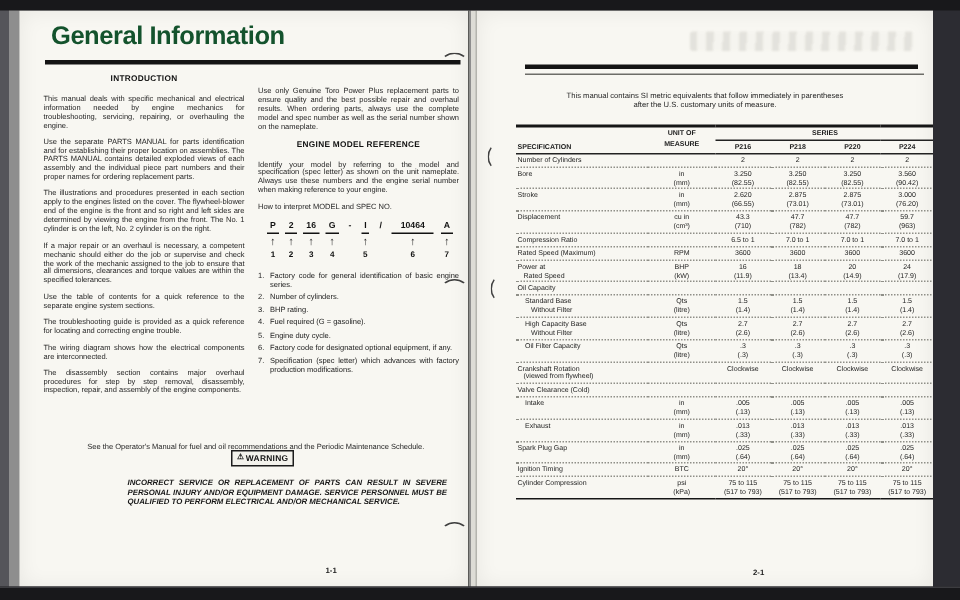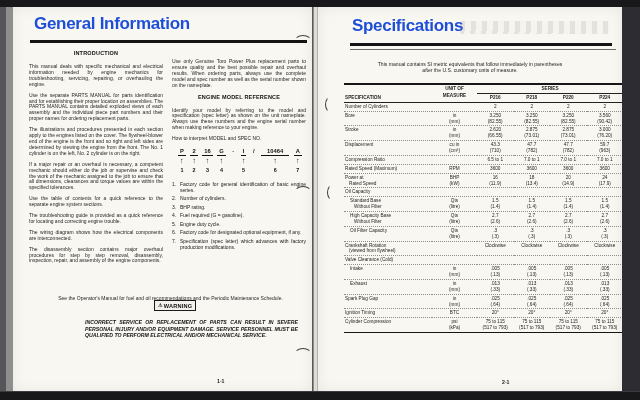--- a/index.html
+++ b/index.html
@@ -8,21 +8,21 @@
   .edge-left{position:absolute;left:0;top:0;width:6px;height:400px;background:#55555a;}
   .edge-right{position:absolute;left:622px;top:0;width:18px;height:400px;background:#2c2c32;}
   .bar{position:absolute;left:0;width:640px;background:#18181b;z-index:6;}
   .bar.top{top:0;height:7px;}
   .bar.bottom{bottom:0;height:8px;border-top:1.5px solid #3c3c40;}
   .page{position:absolute;top:7px;height:385px;background:#f8f7f2;overflow:hidden;
         box-shadow:inset 0 0 14px rgba(0,0,0,0.07);}
   .page.left{left:13px;width:299px;border-right:1.5px solid #5a5a58;}
   .page-gap{position:absolute;left:314px;top:7px;width:3px;height:385px;background:#dddcd6;border-right:1px solid #b4b4ae;}
   .page.right{left:318px;width:304px;}
-  .page-title{position:absolute;font-weight:700;font-size:17px;letter-spacing:-0.3px;color:#1d4ed8;white-space:nowrap;}
+  .page-title{position:absolute;font-weight:700;font-size:17px;letter-spacing:-0.3px;color:#14532d;white-space:nowrap;}
   .page.left .page-title{left:21px;top:7px;}
   .page.right .page-title{left:34px;top:9px;}
   .title-rule{position:absolute;height:2.6px;background:#141414;}
   .page.left .title-rule{left:17px;top:33px;width:277px;}
   .page.right .title-rule{left:32px;top:36px;width:262px;}
   .sub-rule{position:absolute;left:32px;top:42px;width:266px;height:1px;background:#6d6d68;}
   .smudge{position:absolute;left:142px;top:14px;width:150px;height:13px;border-radius:2px;opacity:.55;
           background:repeating-linear-gradient(93deg,rgba(125,122,112,.30) 0 5px,rgba(170,168,158,.06) 5px 11px);
           filter:blur(.7px);}
   .columns{position:absolute;left:16px;top:39px;width:278px;display:flex;gap:9px;}
@@ -190,21 +190,20 @@
   <p class="footer-note">See the Operator's Manual for fuel and oil recommendations and the Periodic Maintenance Schedule.</p>
   <div class="warn-badge">
     <span class="tri">⚠</span>
     <span>WARNING</span>
   </div>
   <p class="warn-text">INCORRECT SERVICE OR REPLACEMENT OF PARTS CAN RESULT IN SEVERE PERSONAL INJURY AND/OR EQUIPMENT DAMAGE. SERVICE PERSONNEL MUST BE QUALIFIED TO PERFORM ELECTRICAL AND/OR MECHANICAL SERVICE.</p>
   <div class="pageno">1-1</div>
 </div>
 
 <div class="page right">
-  <div class="page-title">Specifications</div>
   <div class="smudge"></div>
   <div class="title-rule"></div>
   <div class="sub-rule"></div>
   <p class="si-note">
     <span>This manual contains SI metric equivalents that follow immediately in parentheses</span><br>
     <span>after the U.S. customary units of measure.</span>
   </p>
   <div class="specs-wrap">
     <table class="specs">
       <colgroup>

